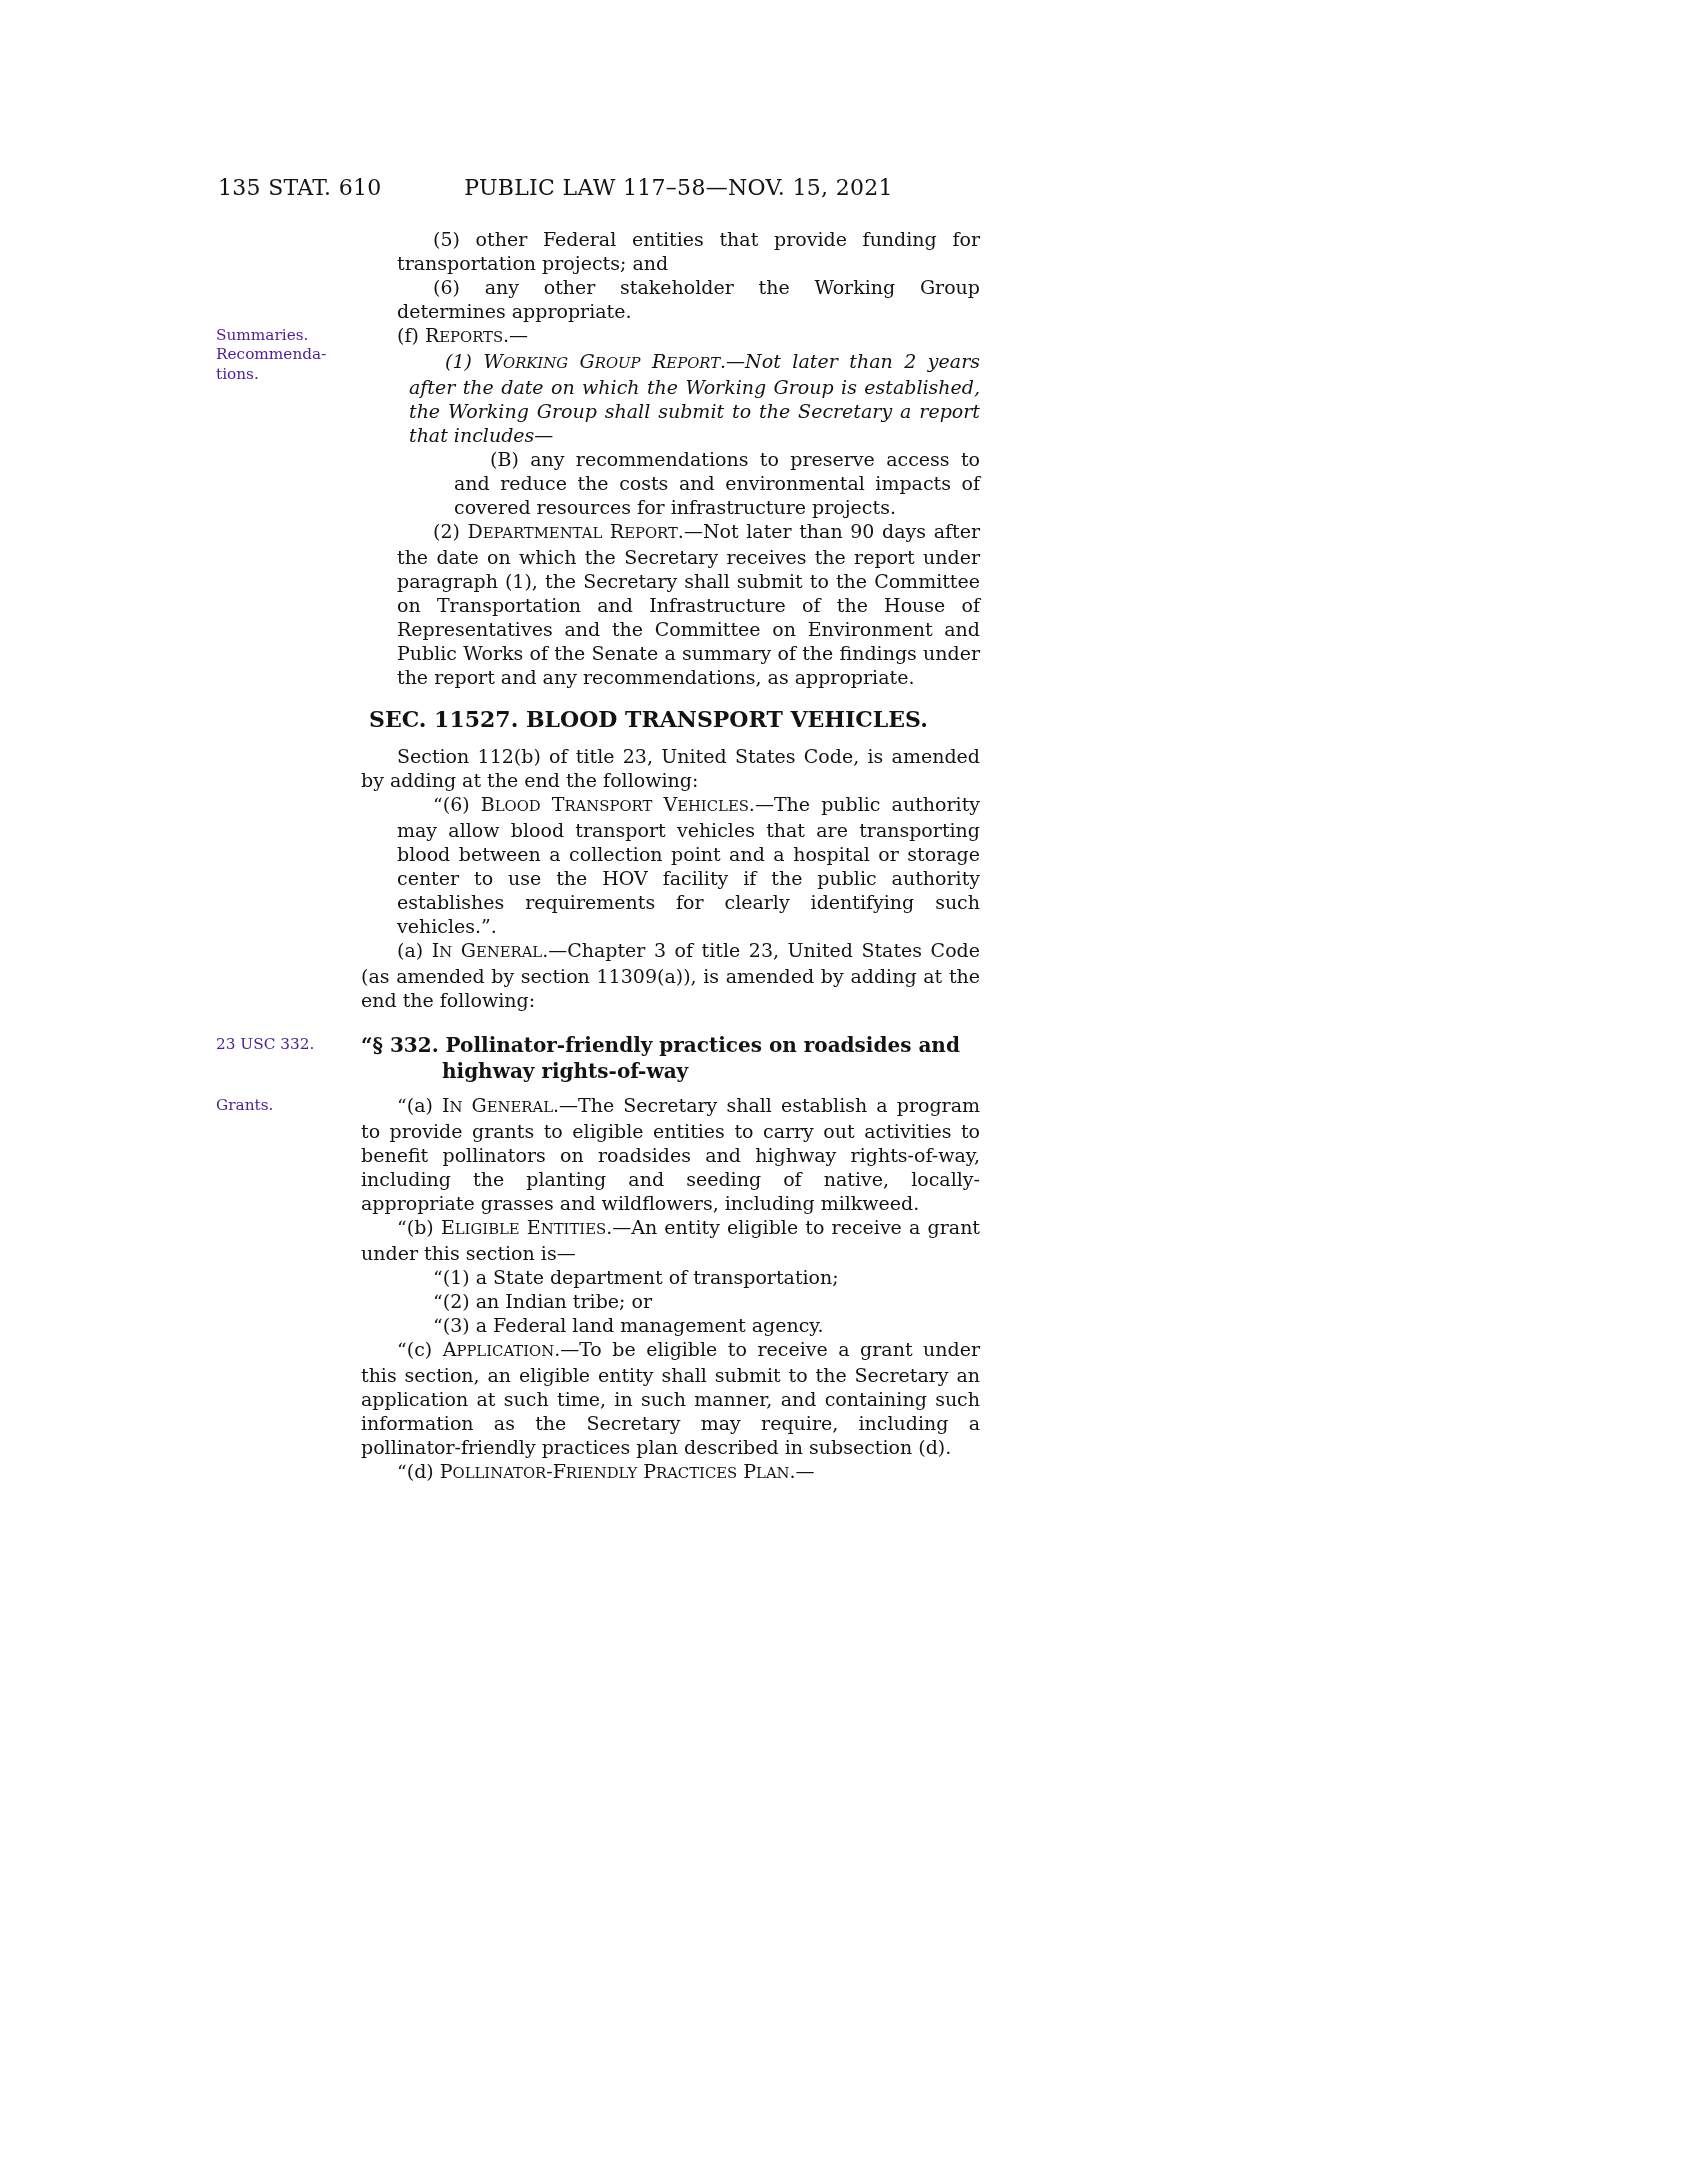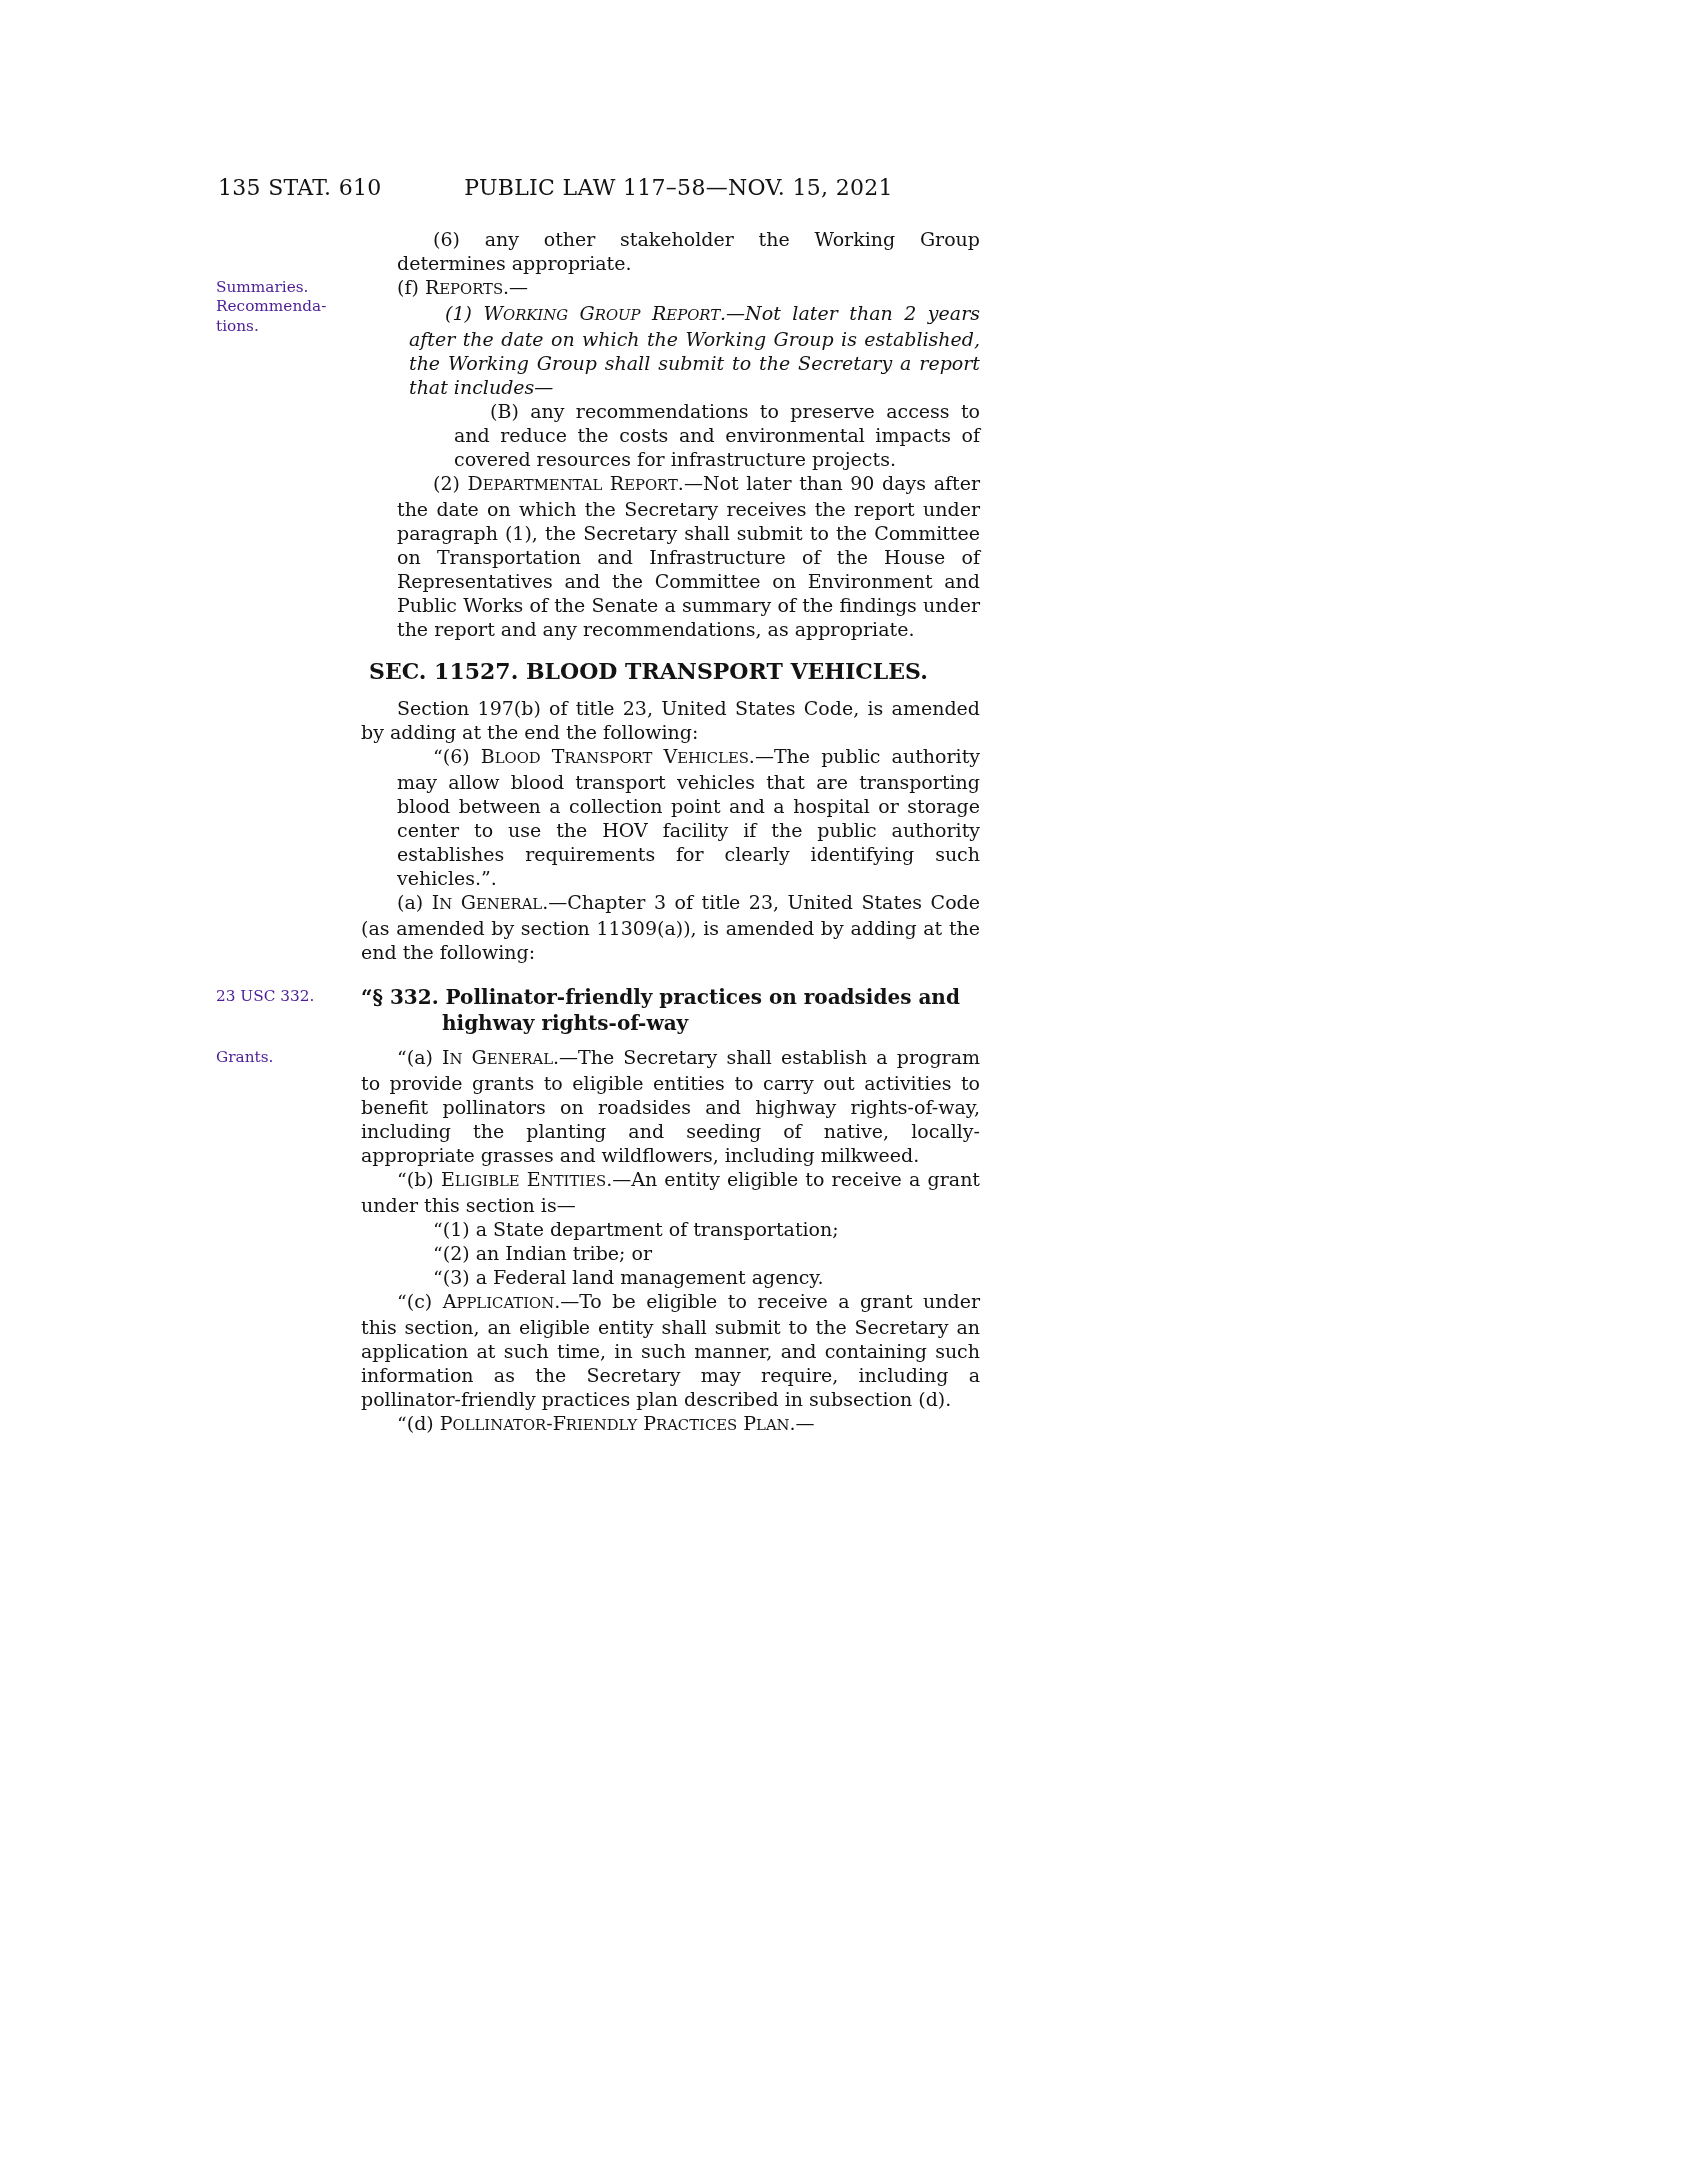--- a/index.html
+++ b/index.html
@@ -74,31 +74,32 @@
 </style>
 </head>
 <body>
 
 <div class="page">
   <div>
     <div class="hdr-stat">135 STAT. 610</div>
     <div class="hdr-law">PUBLIC LAW 117–58—NOV. 15, 2021</div>
   </div>
   <div class="body-col" id="body-col">
+      <div class="p" style="margin-left: 36px; text-indent: 36px;"><span>(5) other Federal entities that provide funding for transportation projects; and</span></div>
       <div class="p" style="margin-left: 36px; text-indent: 36px;"><span>(6) any other stakeholder the Working Group determines appropriate.</span></div>
       <div class="p" style="margin-left: 0px; text-indent: 36px;"><span>(f) </span><span>R<span class="scs">EPORTS</span></span><span>.—</span><div class="margin-note">
           <div>Summaries.</div>
           <div>Recommenda-</div>
           <div>tions.</div>
         </div></div>
       <div class="p" style="margin-left: 48px; text-indent: 36px; font-style: italic;"><span>(1) </span><span>W<span class="scs">ORKING</span> G<span class="scs">ROUP</span> R<span class="scs">EPORT</span></span><span>.—Not later than 2 years after the date on which the Working Group is established, the Working Group shall submit to the Secretary a report that includes—</span></div>
       <div class="p" style="margin-left: 93px; text-indent: 36px;"><span>(B) any recommendations to preserve access to and reduce the costs and environmental impacts of covered resources for infrastructure projects.</span></div>
       <div class="p" style="margin-left: 36px; text-indent: 36px;"><span>(2) </span><span>D<span class="scs">EPARTMENTAL</span> R<span class="scs">EPORT</span></span><span>.—Not later than 90 days after the date on which the Secretary receives the report under paragraph (1), the Secretary shall submit to the Committee on Transportation and Infrastructure of the House of Representatives and the Committee on Environment and Public Works of the Senate a summary of the findings under the report and any recommendations, as appropriate.</span></div>
       <div class="sec"><span>SEC. 11527. BLOOD TRANSPORT VEHICLES.</span></div>
-      <div class="p" style="margin-left: 0px; text-indent: 36px;"><span>Section 197(b) of title 23, United States Code, is amended by adding at the end the following:</span></div>
+      <div class="p" style="margin-left: 0px; text-indent: 36px;"><span>Section 112(b) of title 23, United States Code, is amended by adding at the end the following:</span></div>
       <div class="p" style="margin-left: 36px; text-indent: 36px;"><span>“(6) </span><span>B<span class="scs">LOOD</span> T<span class="scs">RANSPORT</span> V<span class="scs">EHICLES</span></span><span>.—The public authority may allow blood transport vehicles that are transporting blood between a collection point and a hospital or storage center to use the HOV facility if the public authority establishes requirements for clearly identifying such vehicles.”.</span></div>
       <div class="p" style="margin-left: 0px; text-indent: 36px;"><span>(a) </span><span>I<span class="scs">N</span> G<span class="scs">ENERAL</span></span><span>.—Chapter 3 of title 23, United States Code (as amended by section 11309(a)), is amended by adding at the end the following:</span></div>
       <div class="law-head"><span>“§ 332. Pollinator-friendly practices on roadsides and highway rights-of-way</span><div class="margin-note">
           <div>23 USC 332.</div>
         </div></div>
       <div class="p" style="margin-left: 0px; text-indent: 36px;"><span>“(a) </span><span>I<span class="scs">N</span> G<span class="scs">ENERAL</span></span><span>.—The Secretary shall establish a program to provide grants to eligible entities to carry out activities to benefit pollinators on roadsides and highway rights-of-way, including the planting and seeding of native, locally-appropriate grasses and wildflowers, including milkweed.</span><div class="margin-note">
           <div>Grants.</div>
         </div></div>
       <div class="p" style="margin-left: 0px; text-indent: 36px;"><span>“(b) </span><span>E<span class="scs">LIGIBLE</span> E<span class="scs">NTITIES</span></span><span>.—An entity eligible to receive a grant under this section is—</span></div>
       <div class="p" style="margin-left: 36px; text-indent: 36px;"><span>“(1) a State department of transportation;</span></div>

